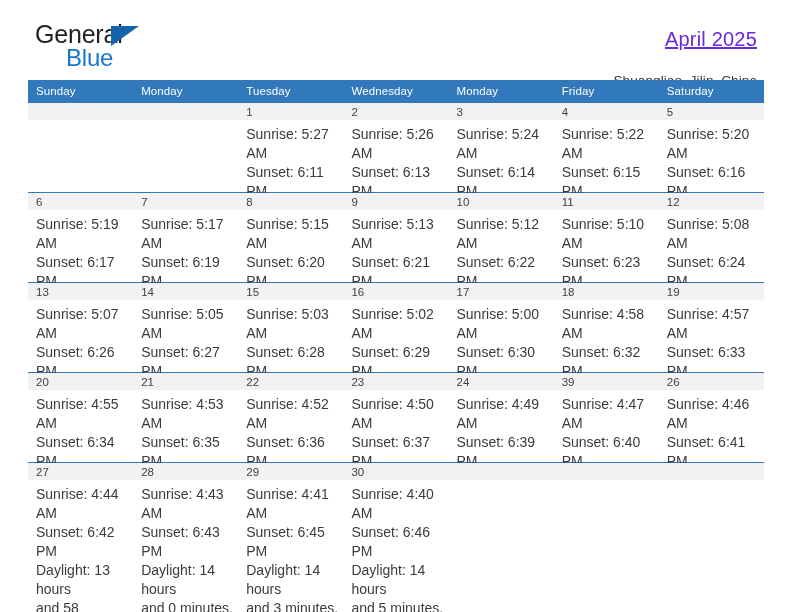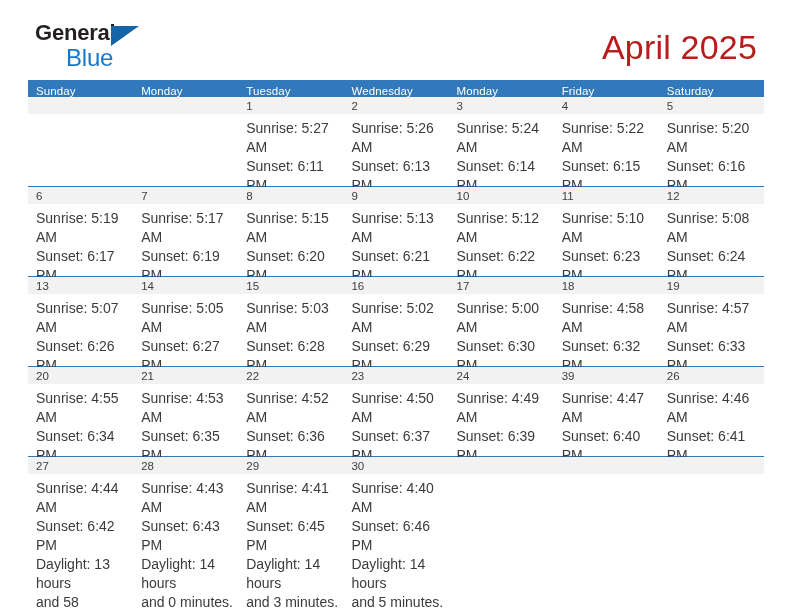--- a/index.html
+++ b/index.html
@@ -32,22 +32,22 @@
     position: absolute;
     left: 7px;
     top: 22px;
     width: 200px;
     height: 52px;
   }
   .brand-general {
     position: absolute;
     left: 0;
     top: 0;
-    font-size: 22px;
-    font-weight: 700;
+    font-size: 25px;
+    font-weight: 400;
     letter-spacing: -0.2px;
     color: #231f20;
     line-height: 1;
   }
   .brand-tri {
     position: absolute;
     left: 76px;
     top: 4px;
     width: 0;
     height: 0;
@@ -64,25 +64,26 @@
     color: #1878c8;
     line-height: 1;
   }
   .title-block {
     position: absolute;
     right: 7px;
     top: 28px;
     text-align: right;
   }
   .cal-title {
-    font-size: 34px;
+    font-size: 20px;
     font-weight: 400;
-    color: #b91c1c;
+    color: #6d28d9;
     line-height: 1.15;
     letter-spacing: 0.2px;
+    text-decoration: underline;
   }
   .cal-subtitle {
     font-size: 13.5px;
     font-weight: 400;
     color: #3b3b3b;
     margin-top: 22px;
     letter-spacing: 0.1px;
   }
 
   
@@ -93,21 +94,21 @@
     table-layout: fixed;
   }
   .dow-row {
     background: #3279bc;
   }
   .dow {
     color: #ffffff;
     font-size: 11.5px;
     font-weight: 400;
     text-align: left;
-    padding: 5px 0 0 8px;
+    padding: 5px 0 6px 8px;
     height: 11px;
     letter-spacing: 0.1px;
   }
   .week {
     display: flex;
     width: 736px;
     border-top: 1px solid #3279bc;
   }
   .week.first {
     border-top: none;

